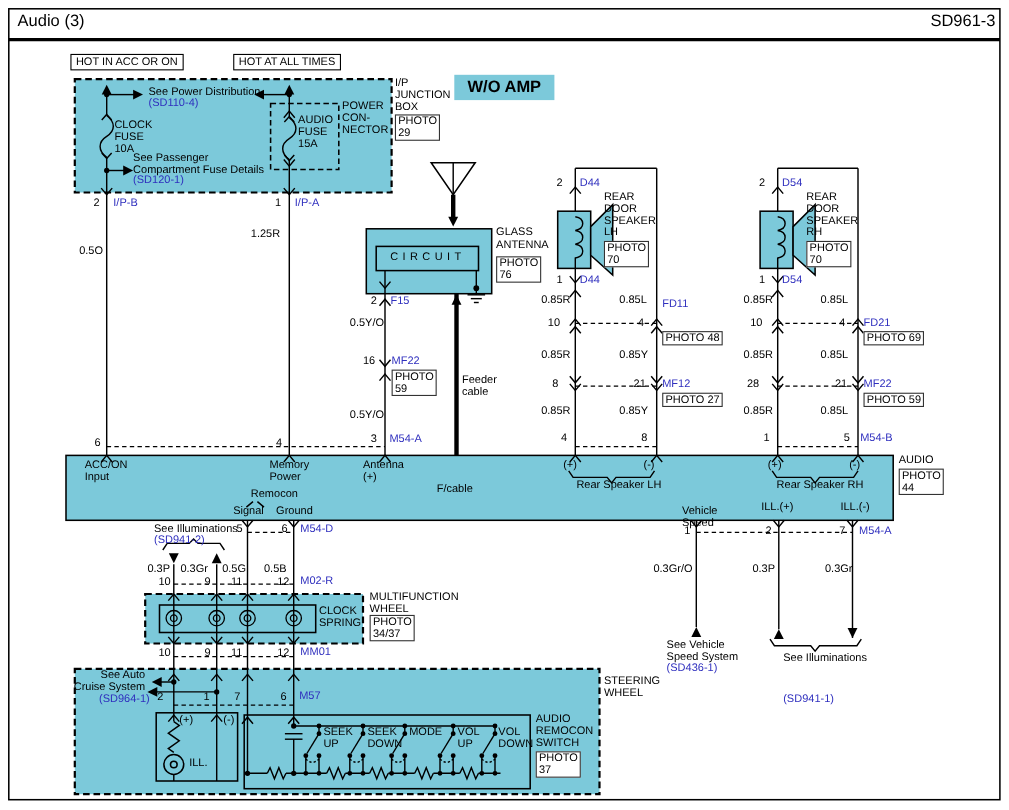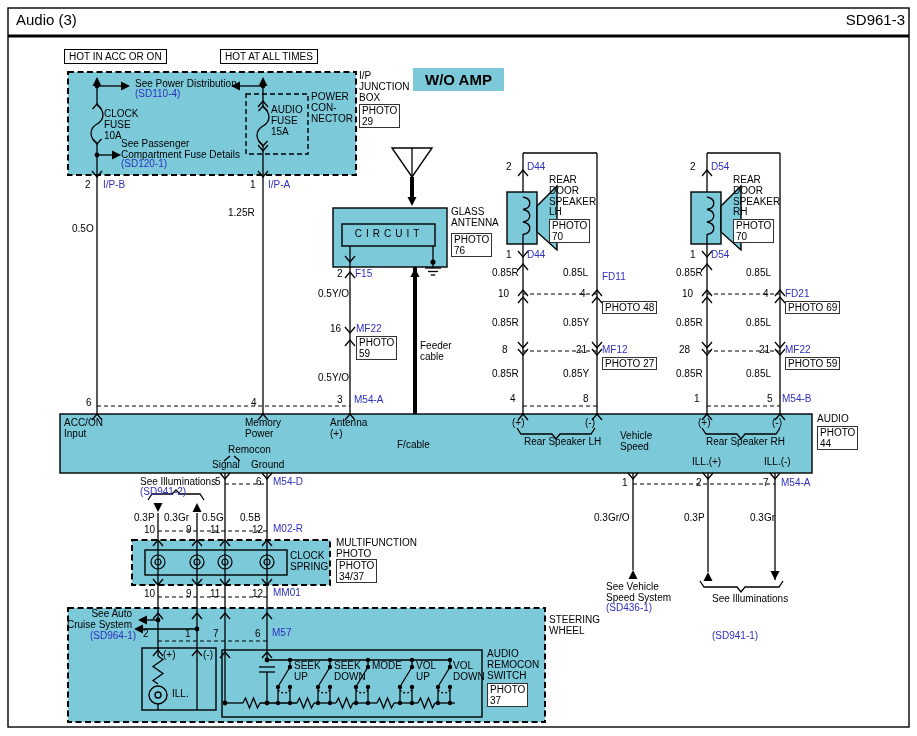--- a/index.html
+++ b/index.html
@@ -280,21 +280,21 @@
     <use href="#td" x="775" y="580"></use>
     <path d="M700 581 L704 587 L737 587 L741 592 L745 587 L779 587 L783 581" class="ln"></path>
   </g>
 </svg>
 
 <div class="hdr" style="left:16px;top:11px">Audio (3)</div>
 <div class="hdr" style="right:12px;top:11px;position:absolute">SD961-3</div>
 <div class="badge" style="left:413px;top:68px">W/O AMP</div>
 
 <div class="lbox" style="left:64px;top:49px">HOT IN ACC OR ON</div>
-<div class="lbox" style="left:220px;top:49px">HOT AT ALL TIMES</div>
+<div class="lbox" style="left:212px;top:49px">HOT AT ALL TIMES</div>
 <div class="t" style="left:135px;top:79px">See Power Distribution</div>
 <div class="t bl" style="left:135px;top:89px">(SD110-4)</div>
 <div class="t" style="left:104px;top:109px">CLOCK
 FUSE
 10A</div>
 <div class="t" style="left:121px;top:139px">See Passenger
 Compartment Fuse Details</div>
 <div class="t bl" style="left:121px;top:159px">(SD120-1)</div>
 <div class="t" style="left:271px;top:105px">AUDIO
 FUSE
@@ -382,37 +382,37 @@
 <div class="t" style="left:679px;top:345px">28</div>
 <div class="t" style="left:759px;top:345px">21</div>
 <div class="t bl" style="left:785px;top:345px">MF22</div>
 <div class="photo" style="left:785px;top:357px">PHOTO 59</div>
 <div class="t" style="left:676px;top:369px">0.85R</div>
 <div class="t" style="left:746px;top:369px">0.85L</div>
 <div class="t" style="left:694px;top:394px">1</div>
 <div class="t" style="left:767px;top:394px">5</div>
 <div class="t bl" style="left:782px;top:394px">M54-B</div>
 
-<div class="t" style="left:64px;top:418px">ACC/ON
+<div class="t" style="left:77px;top:418px">ACC/ON
 Input</div>
 <div class="t" style="left:245px;top:418px">Memory
 Power</div>
 <div class="t" style="left:330px;top:418px">Antenna
 (+)</div>
 <div class="t" style="left:397px;top:440px">F/cable</div>
 <div class="t" style="left:512px;top:418px">(+)</div>
 <div class="t" style="left:585px;top:418px">(-)</div>
 <div class="t" style="left:524px;top:437px">Rear Speaker LH</div>
 <div class="t" style="left:698px;top:418px">(+)</div>
 <div class="t" style="left:772px;top:418px">(-)</div>
 <div class="t" style="left:706px;top:437px">Rear Speaker RH</div>
 <div class="t" style="left:228px;top:445px">Remocon</div>
 <div class="t" style="left:212px;top:460px">Signal</div>
 <div class="t" style="left:251px;top:460px">Ground</div>
-<div class="t" style="left:620px;top:431px">Vehicle
+<div class="t" style="left:620px;top:460px">Vehicle
 Speed</div>
 <div class="t" style="left:692px;top:457px">ILL.(+)</div>
 <div class="t" style="left:764px;top:457px">ILL.(-)</div>
 <div class="t" style="left:817px;top:414px">AUDIO</div>
 <div class="photo" style="left:817px;top:426px">PHOTO
 44</div>
 
 <div class="t" style="left:140px;top:477px">See Illuminations</div>
 <div class="t bl" style="left:140px;top:487px">(SD941-2)</div>
 <div class="t" style="left:215px;top:477px">5</div>
@@ -423,21 +423,21 @@
 <div class="t" style="left:164px;top:513px">0.3Gr</div>
 <div class="t" style="left:186px;top:525px">9</div>
 <div class="t" style="left:202px;top:513px">0.5G</div>
 <div class="t" style="left:210px;top:525px">11</div>
 <div class="t" style="left:240px;top:513px">0.5B</div>
 <div class="t" style="left:252px;top:525px">12</div>
 <div class="t bl" style="left:273px;top:524px">M02-R</div>
 <div class="t" style="left:290px;top:551px">CLOCK
 SPRING</div>
 <div class="t" style="left:336px;top:538px">MULTIFUNCTION
-PHOTO</div>
+WHEEL</div>
 <div class="photo" style="left:336px;top:559px">PHOTO
 34/37</div>
 <div class="t" style="left:144px;top:589px">10</div>
 <div class="t" style="left:186px;top:589px">9</div>
 <div class="t" style="left:210px;top:589px">11</div>
 <div class="t" style="left:252px;top:589px">12</div>
 <div class="t bl" style="left:273px;top:588px">MM01</div>
 
 <div class="t" style="left:549px;top:615px">STEERING
 WHEEL</div>

